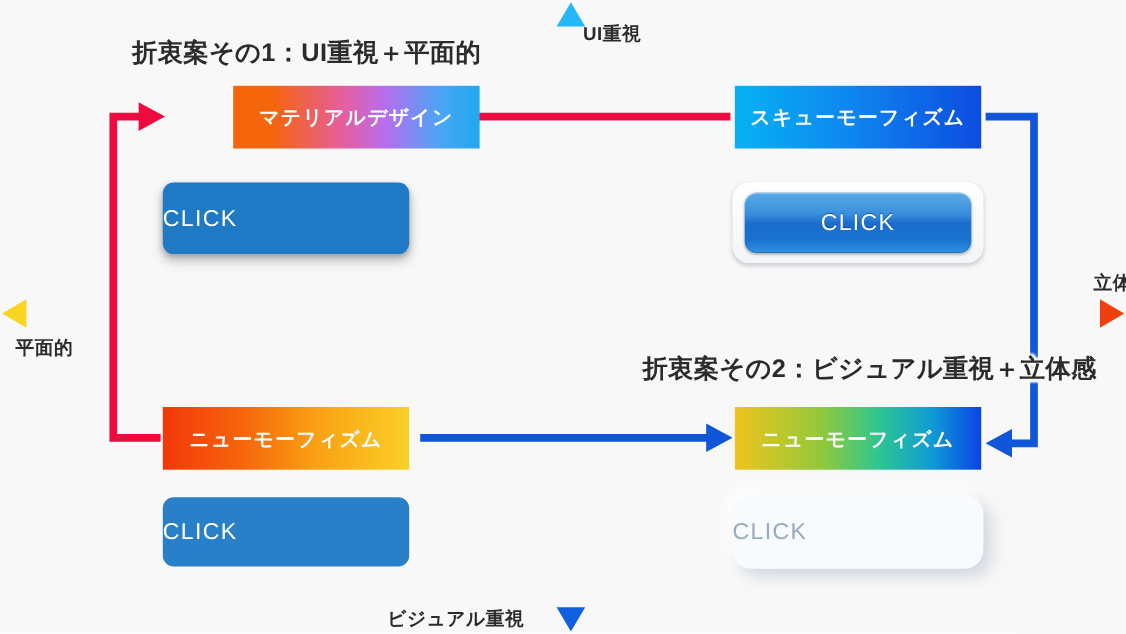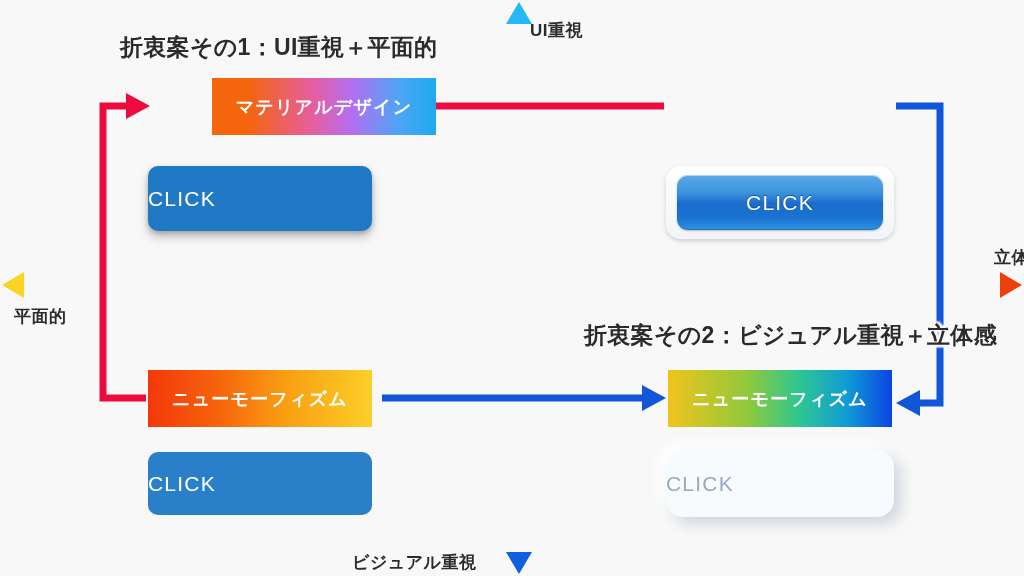--- a/index.html
+++ b/index.html
@@ -236,20 +236,21 @@
 
   <div class="caption" id="caption-1">折衷案その1：UI重視＋平面的</div>
   <div class="caption" id="caption-2">折衷案その2：ビジュアル重視＋立体感</div>
 
   <div class="chip" id="chip-material">マテリアルデザイン</div>
 
   <div class="btn-wrap" id="btn-material">
     <span>CLICK</span>
   </div>
 
+  <div class="chip" id="chip-skeuomorphism">スキューモーフィズム</div>
 
   <div class="btn-wrap" id="btn-skeuo">
     <span class="face">
       <span>CLICK</span>
     </span>
   </div>
 
   <div class="chip" id="chip-flat">ニューモーフィズム</div>
 
   <div class="btn-wrap" id="btn-flat">

